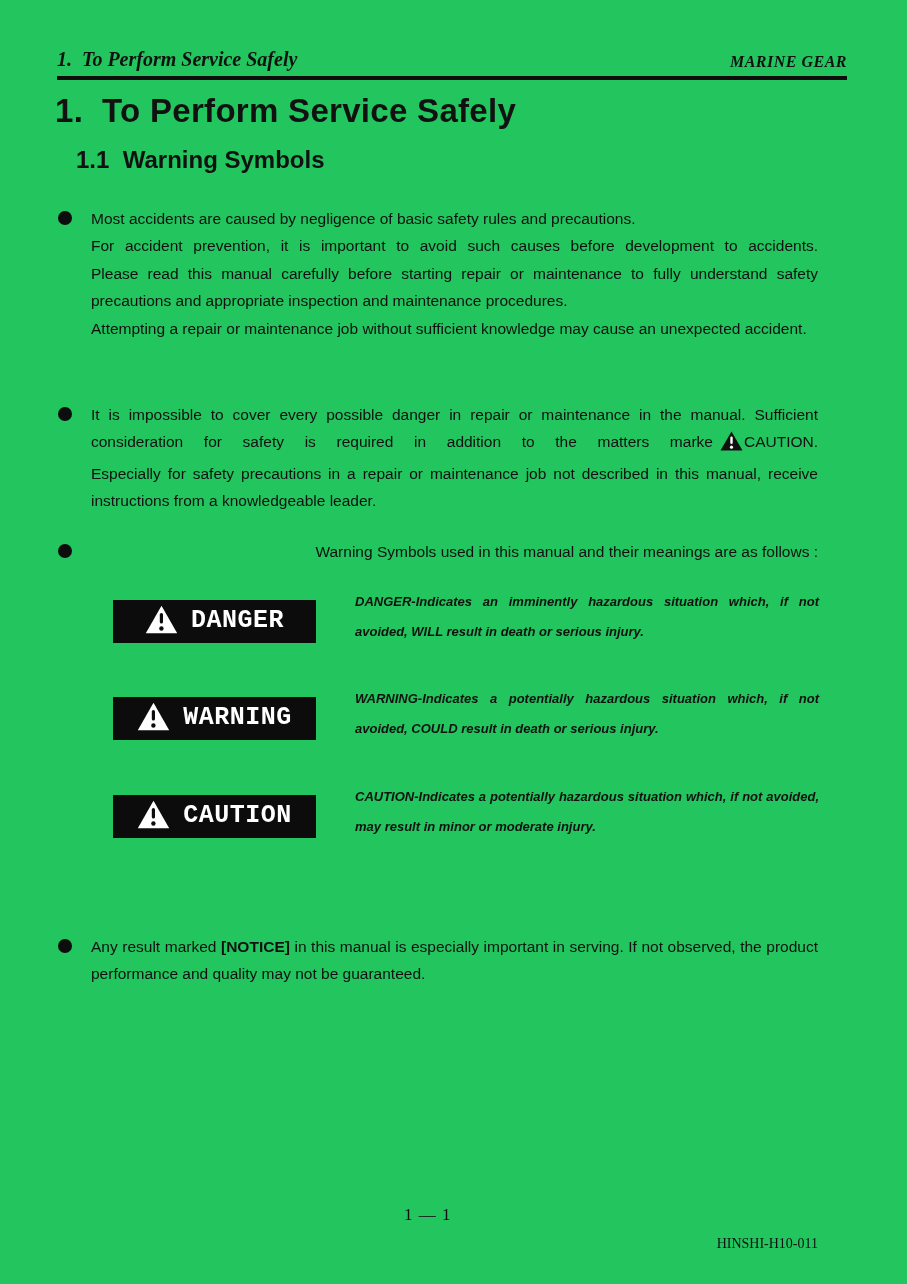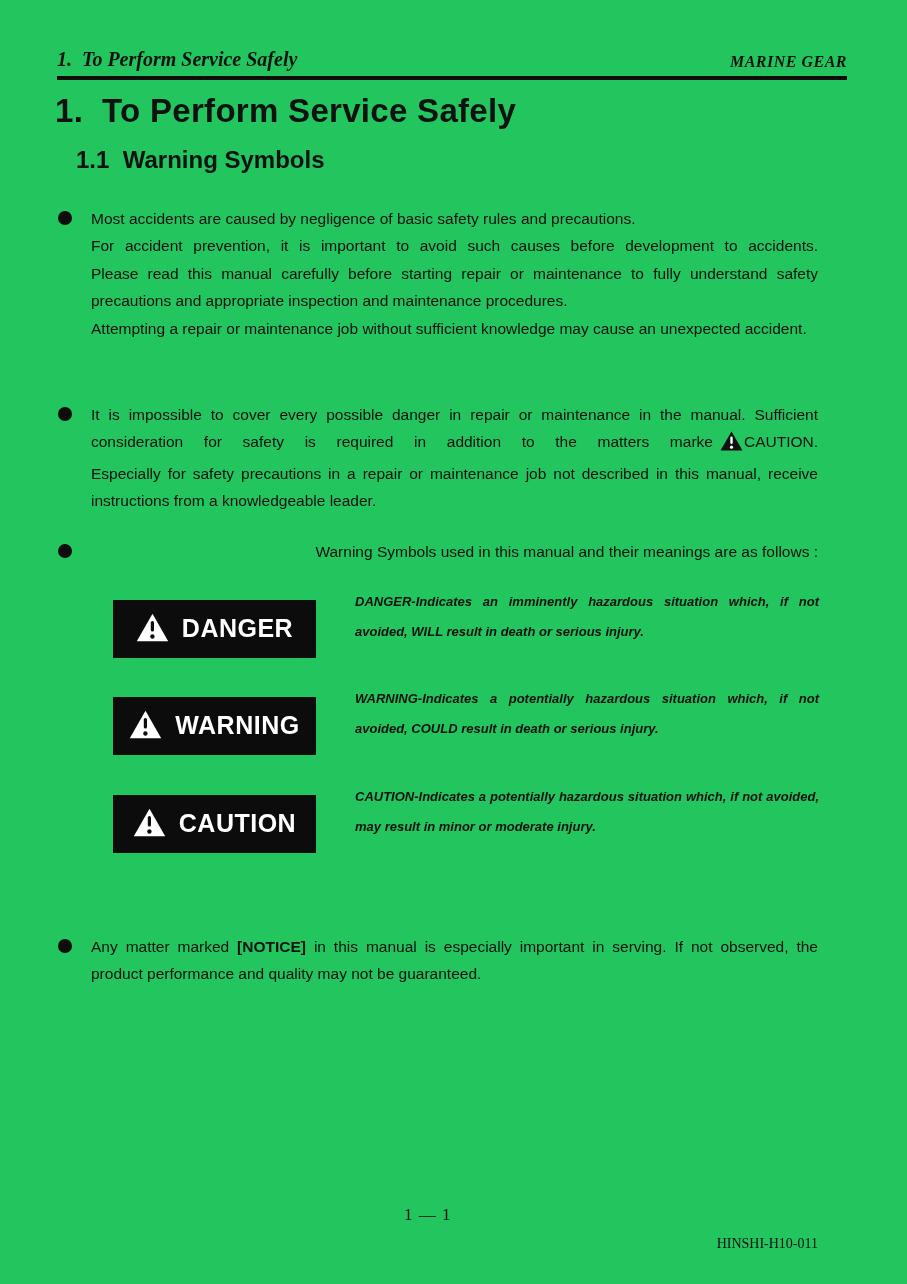--- a/index.html
+++ b/index.html
@@ -51,22 +51,22 @@
   #bullet-notice{top:933px;}
   #bullet-symbols .content p{text-align:right;}
   .inline-tri{display:inline-block;vertical-align:-4px;margin:0 1px 0 7px;}
   
   .wrow{position:absolute;left:0;width:907px;height:100px;}
   #wrow-danger{top:587px;}
   #wrow-warning{top:684px;}
   #wrow-caution{top:782px;}
   .wbox{
     position:absolute;left:113px;top:13px;
-    width:203px;height:58px;background:#0c0c0c;color:#fff;
-    display:flex;align-items:center;justify-content:center;gap:13px;
+    width:203px;height:43px;background:#0c0c0c;color:#fff;
+    display:flex;align-items:center;justify-content:center;gap:13px;font-family:Liberation Mono, monospace;
   }
   .wlabel{font-size:25px;font-weight:bold;letter-spacing:0.5px;line-height:1;padding-bottom:2px;}
   .wdesc{
     position:absolute;left:355px;top:0;width:464px;margin:0;
     font-size:13px;font-weight:bold;font-style:italic;
     line-height:29.5px;text-align:justify;
   }
   
   .page-number{
     position:absolute;top:1205px;left:404px;
@@ -154,20 +154,20 @@
             <circle cx="16.4" cy="23.5" r="2.2" fill="#0c0c0c"></circle>
           </svg></span>
       <span class="wlabel">CAUTION</span>
     </div>
     <p class="wdesc">CAUTION-Indicates a potentially hazardous situation which, if not avoided, may result in minor or moderate injury.</p>
   </div>
 
   <div class="bullet" id="bullet-notice">
     <span class="dot"></span>
     <div class="content">
-      <p><span>Any matter marked </span><b>[NOTICE]</b><span> in this manual is especially important in serving. If not observed, the product performance and quality may not be guaranteed.</span></p>
+      <p><span>Any result marked </span><b>[NOTICE]</b><span> in this manual is especially important in serving. If not observed, the product performance and quality may not be guaranteed.</span></p>
     </div>
   </div>
 
   <div class="page-number">1 — 1</div>
   <div class="doc-code">HINSHI-H10-011</div>
 
 </div>
 
 </body></html>

